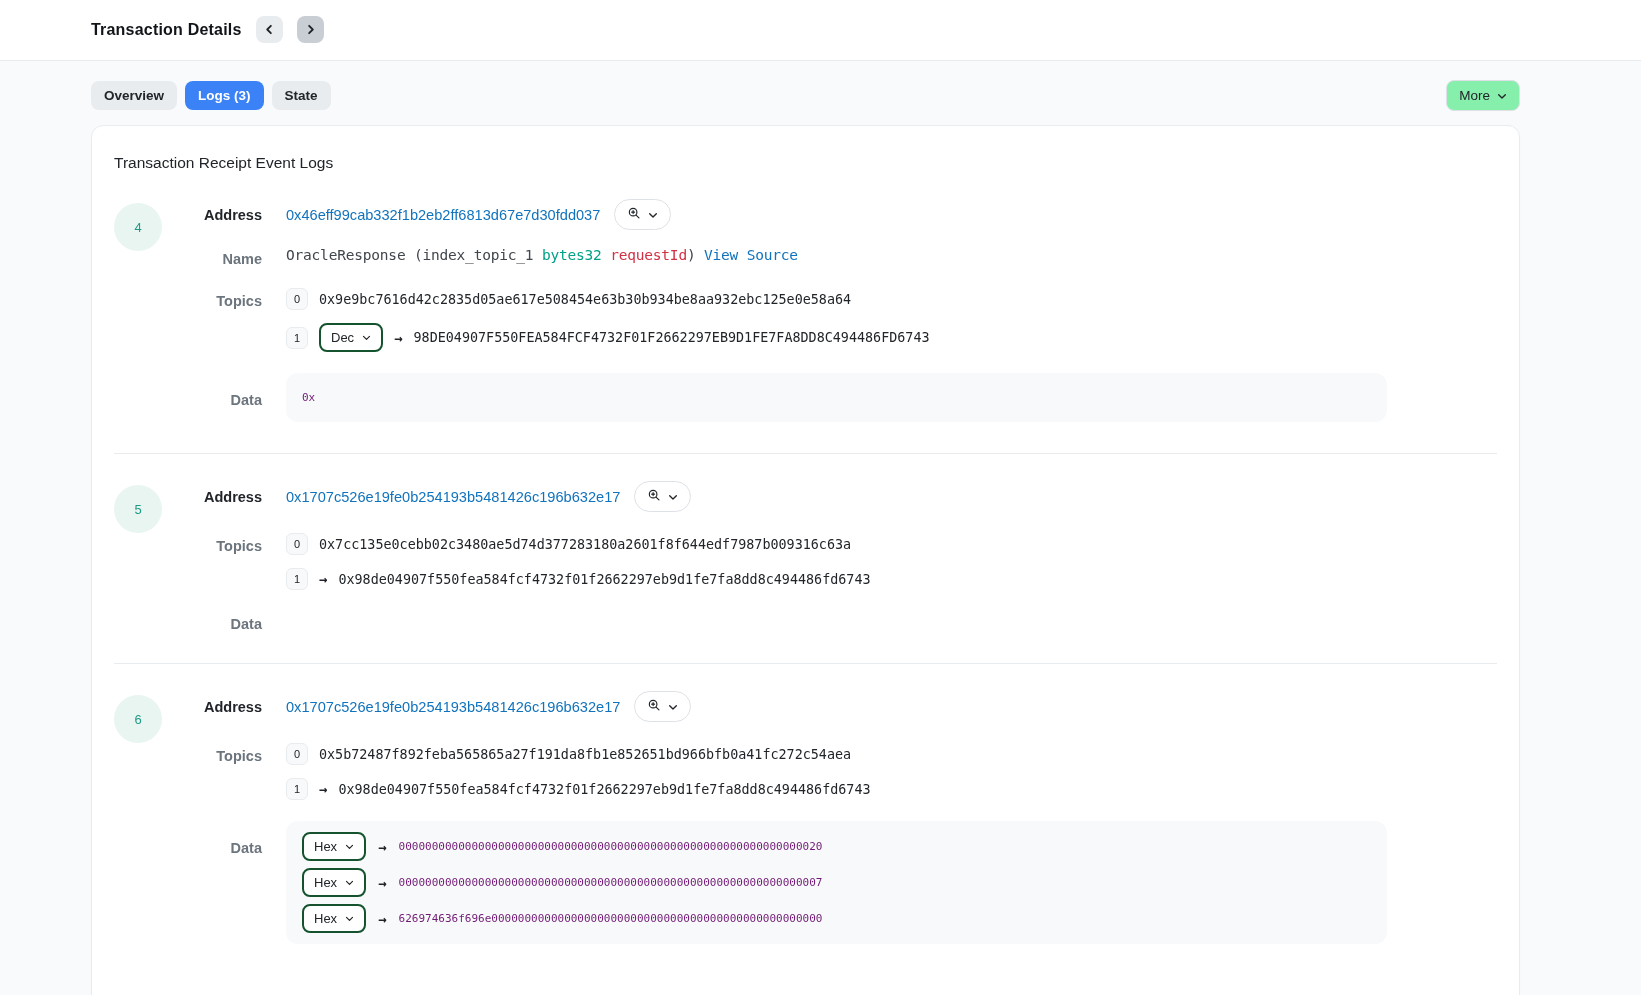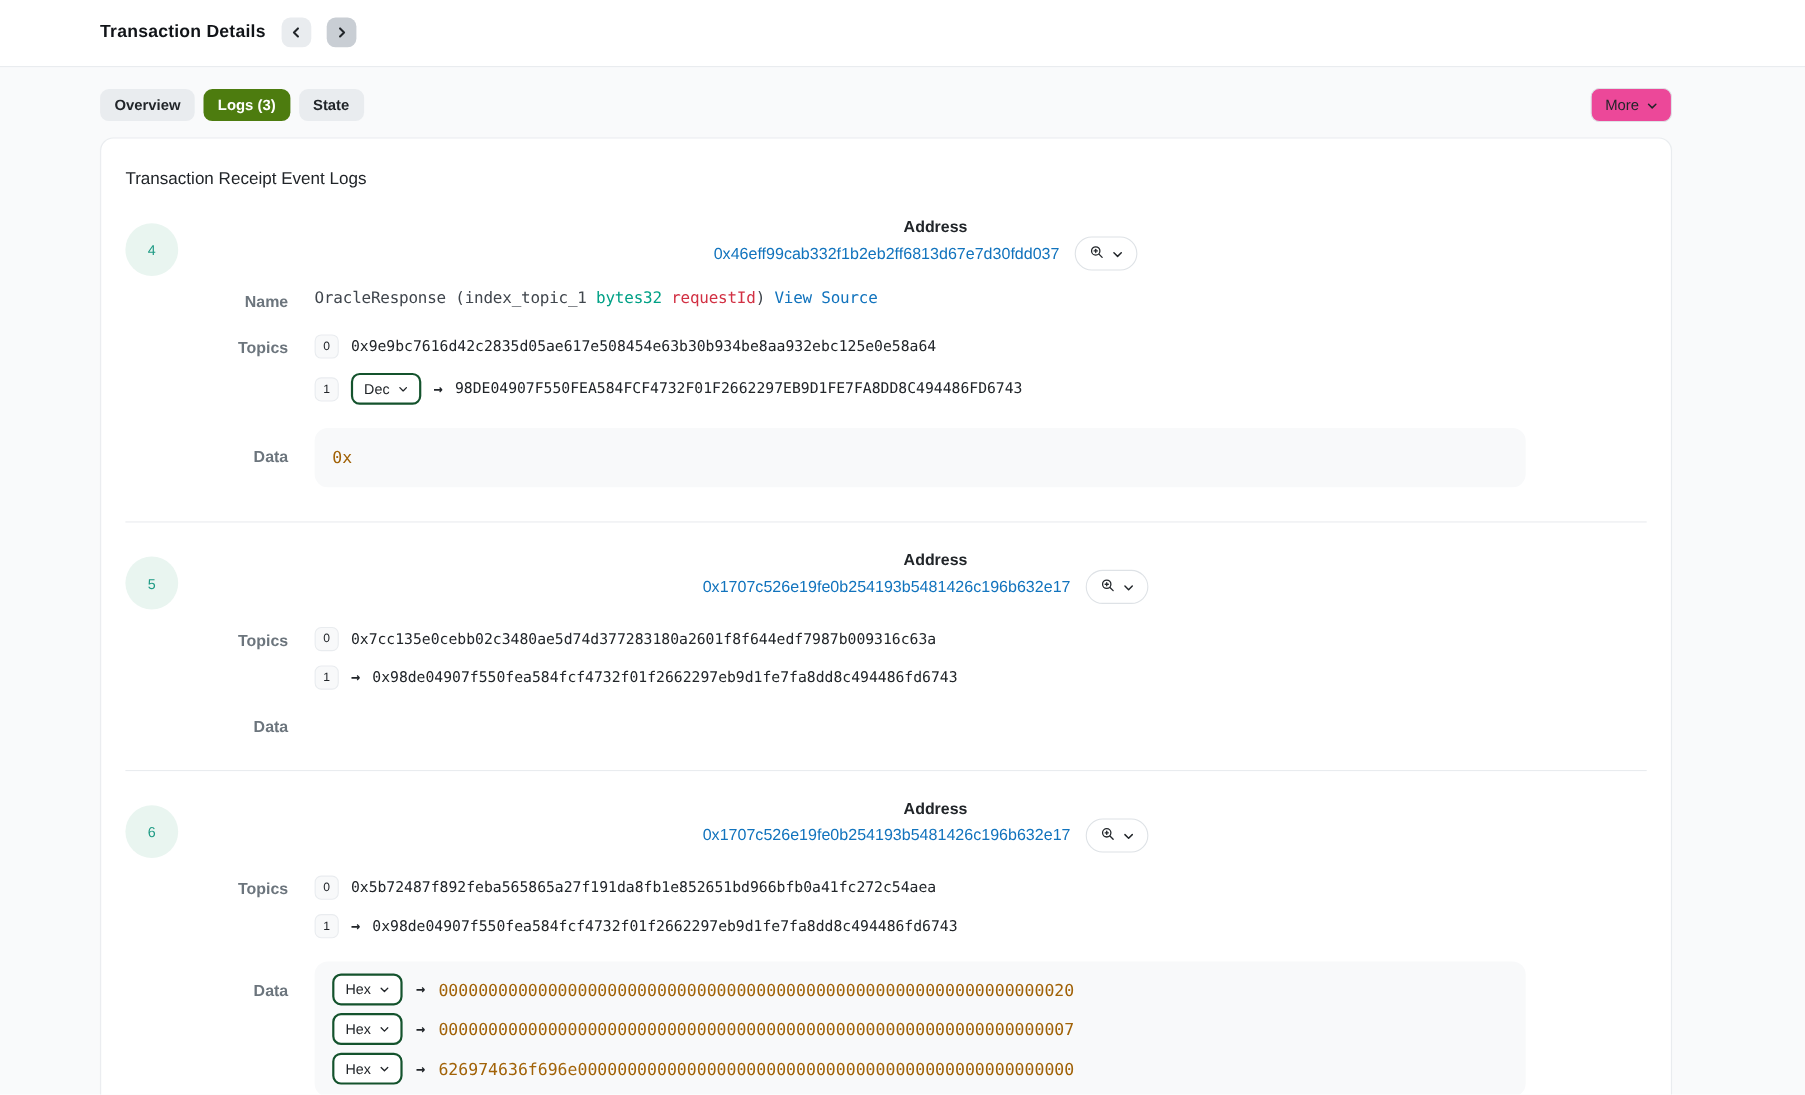--- a/index.html
+++ b/index.html
@@ -26,23 +26,23 @@
   
   .content { margin:0 121px 0 91px; width:1429px; }
 
   .tabs-row { display:flex; justify-content:space-between; align-items:center; margin-top:19px; }
   .tabs { display:flex; gap:8px; }
   .tab {
     border:none; border-radius:8px; background:#e9ecef; color:#212529;
     font-family:"Liberation Sans",sans-serif; font-size:13.5px; font-weight:700;
     padding:7px 13px; cursor:pointer;
   }
-  .tab.active { background:#4d7c0f; color:#fff;text-align:center; }
+  .tab.active { background:#3b82f6; color:#fff;text-align:center; }
   .more-btn {
-    display:inline-flex; align-items:center; gap:7px; background:#ec4899; border:1px solid #dee2e6;
+    display:inline-flex; align-items:center; gap:7px; background:#86efac; border:1px solid #dee2e6;
     border-radius:8px; padding:7px 12px; font-size:13.5px; font-weight:400; color:#212529; cursor:pointer;
     font-family:"Liberation Sans",sans-serif;
   }
 
   
   .card {
     margin-top:14px; background:#fff; border:1px solid #e9ecef; border-radius:12px;
     padding:24px 0 42px; box-shadow:0 1px 2px rgba(0,0,0,.02);
   }
   .card-title { font-size:15.5px; color:#212529; margin:4px 0 0 22px; font-weight:400; }
@@ -57,21 +57,21 @@
   }
   .log-rows { flex:1; min-width:0; }
   .log-row { display:flex; align-items:flex-start; }
   .row-label {
     width:100px; flex-shrink:0; text-align:right; font-size:14.5px;
     color:#6c757d; font-weight:700; padding-top:5px;
   }
   .row-label.dark { color:#212529; }
   .row-content { margin-left:24px; flex:1; min-width:0; }
 
-  .address-row { align-items:center;flex-direction:column; }
+  .address-row { align-items:center; }
   .address-row .row-label { padding-top:0; }
   .address-row .row-content { display:flex; align-items:center; }
   .address-link { color:#1173bd; font-size:14.6px; text-decoration:none; }
   .zoom-btn {
     display:inline-flex; align-items:center; gap:7px; margin-left:14px;
     background:#fff; border:1px solid #dee2e6; border-radius:16px; padding:6px 12px; cursor:pointer;
   }
 
   .name-row { margin-top:16px; }
   .name-text { font-size:14.5px; color:#40464d; letter-spacing:-.2px; }
@@ -93,21 +93,21 @@
     font-family:"Liberation Sans",sans-serif;
   }
   .topic-hash { font-size:13.4px; color:#212529; }
   .arrow { font-size:14px; color:#212529; font-weight:700; }
 
   .data-row { margin-top:21px; }
   .data-row .row-label.with-box { padding-top:19px; }
   .data-box { background:#f8f9fa; border-radius:12px; padding:18px 16px; width:1101px; }
   .data-box.multi { padding:11px 16px; display:flex; flex-direction:column; gap:7px; }
   .data-line { display:flex; align-items:center; gap:12px; }
-  .data-value { font-size:15px; color:#a16207; }
+  .data-value { font-size:11px; color:#701a75; }
   .chev svg { display:block; }
 </style>
 </head>
 <body>
 
 <div>
 
   <div class="header-band">
     <div class="title-row">
       <h1 class="page-title">Transaction Details</h1>

